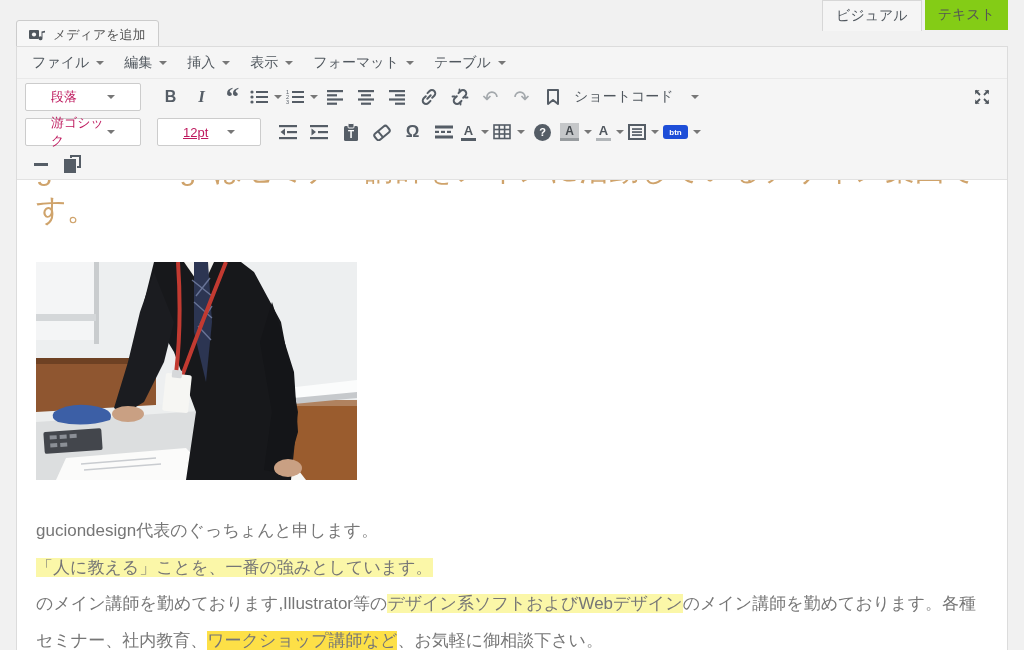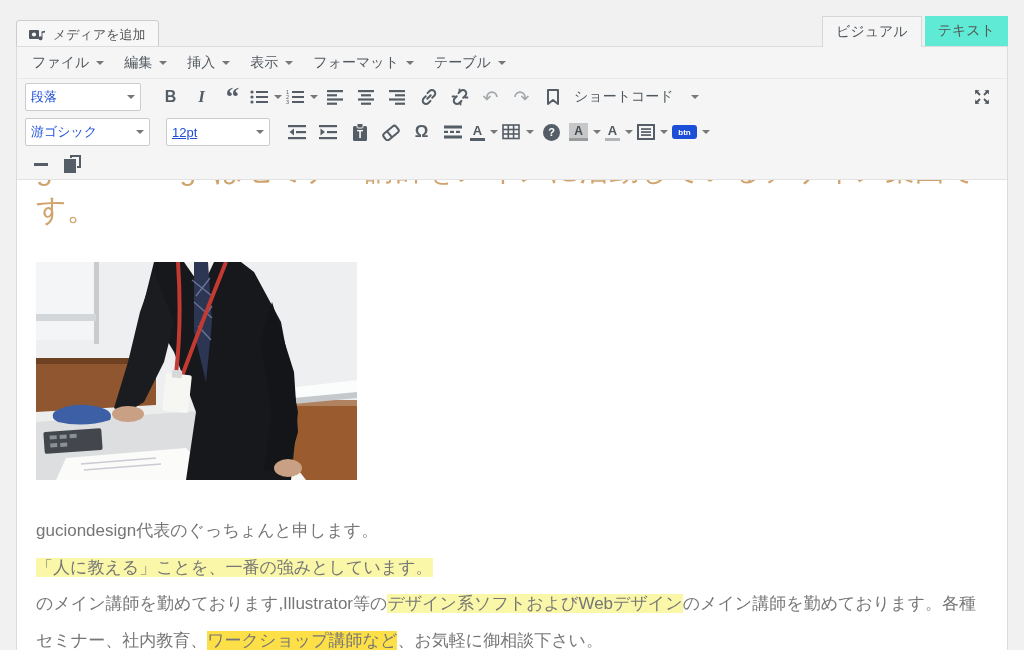--- a/index.html
+++ b/index.html
@@ -6,39 +6,39 @@
   body{width:1024px;height:650px;position:relative;background:#f1f1f1;
        font-family:"Liberation Sans","DejaVu Sans",sans-serif;color:#50575e;}
 
   
   .add-media-btn{position:absolute;left:16px;top:20px;height:30px;box-sizing:border-box;
     display:inline-flex;align-items:center;gap:7px;padding:0 12px;background:#f7f7f7;
     border:1px solid #ccc;border-radius:3px;font-size:13px;color:#555;cursor:pointer;
     box-shadow:0 1px 0 #ccc;}
   .media-ic{position:relative;width:17px;height:15px;display:inline-block;}
 
-  .tabs{position:absolute;right:16px;top:16px;display:flex;text-align:right;}
+  .tabs{position:absolute;right:16px;top:0;display:flex;text-align:right;}
   .tab{box-sizing:border-box;padding:0 13px;font-size:14px;display:flex;align-items:center;cursor:pointer;}
   .tab-visual{height:31px;background:#f5f5f5;border:1px solid #d7d7d7;border-bottom:none;color:#50575e;z-index:3;}
-  .tab-text{height:30px;margin-left:3px;background:#5eead4;color:#555;}
+  .tab-text{height:30px;margin-left:3px;background:#84cc16;color:#555;}
 
   
   .editor{position:absolute;left:16px;top:46px;width:992px;height:604px;box-sizing:border-box;
     background:#f5f5f5;border:1px solid #dcdcdc;border-bottom:none;display:flex;flex-direction:column;z-index:2;}
   .menubar{height:31px;display:flex;align-items:flex-end;padding:0 5px;border-bottom:1px solid #e9e9e9;}
   .menu-item{height:100%;padding:0 10px;display:flex;align-items:center;gap:7px;font-size:14px;color:#50575e;cursor:pointer;}
   .caret{width:0;height:0;border-left:4px solid transparent;border-right:4px solid transparent;border-top:4px solid #777;}
   .toolbar{display:flex;align-items:center;padding:0 8px;}
   .toolbar1{height:36px;position:relative;}
   .toolbar2{height:34px;}
   .toolbar3{height:30px;border-bottom:1px solid #e2e2e2;}
   .select{height:28px;box-sizing:border-box;background:#fff;border:1px solid #ccc;border-radius:2px;
-    display:flex;align-items:center;justify-content:space-between;padding:0 5px;font-size:13px;color:#1d4ed8;cursor:pointer;}
+    display:flex;align-items:center;justify-content:space-between;padding:0 25px;font-size:13px;color:#be185d;cursor:pointer;}
   .w-format{width:116px;margin-right:14px;}
-  .w-font{width:125px;margin-right:16px;text-align:right;}
+  .w-font{width:116px;margin-right:16px;}
   .w-size{width:104px;margin-right:12px;text-decoration:underline;}
   .tb{min-width:27px;height:26px;display:flex;align-items:center;justify-content:center;gap:5px;
     margin:0 2px;cursor:pointer;color:#555d66;}
   .glyph-b{font-size:16px;font-weight:bold;}
   .glyph-i{font-family:"Liberation Serif",serif;font-style:italic;font-weight:600;font-size:17px;}
   .glyph-q{font-family:"Liberation Serif",serif;font-weight:bold;font-size:27px;line-height:10px;height:14px;}
   .glyph-om{font-size:17px;font-weight:600;}
   .glyph-undo{font-size:19px;color:#a3a8ac;line-height:1;}
   .shortcode{font-size:14px;color:#50575e;display:flex;align-items:center;gap:17px;padding:0 6px;cursor:pointer;}
   .fullscreen{position:absolute;right:10px;top:5px;}

